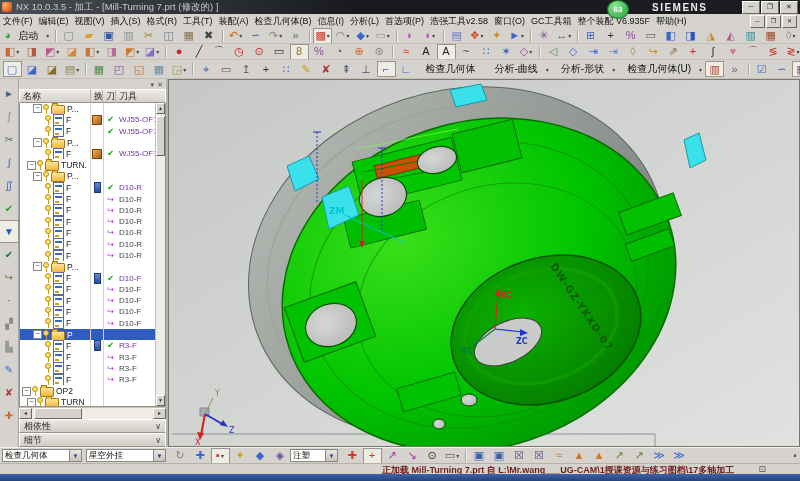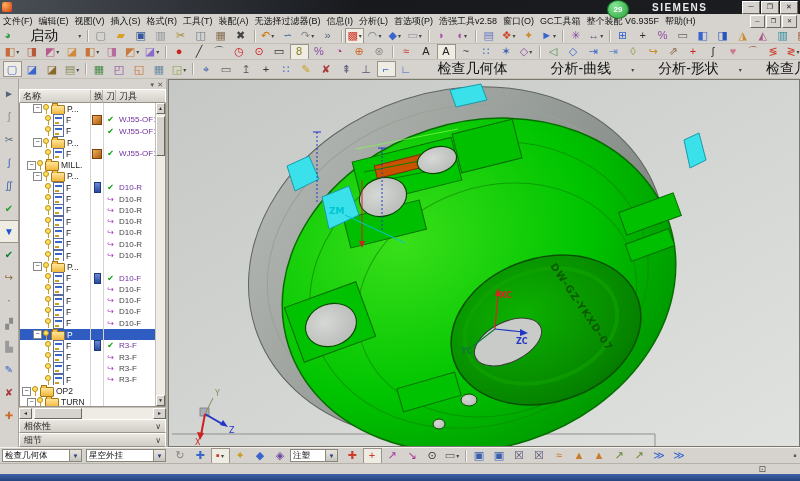--- a/index.html
+++ b/index.html
@@ -33,21 +33,21 @@
   
   .tbrow{position:absolute;left:0;width:800px;background:#d6d3ce;border-bottom:1px solid #c3c0b8;
     display:flex;align-items:center;padding:0 2px;box-sizing:border-box;overflow:hidden;}
   #tb1{top:28px;height:16px;}
   #tb2{top:44px;height:16px;}
   #tb3{top:60px;height:19px;}
   .tbi{height:14px;min-width:15px;display:inline-flex;align-items:center;justify-content:center;
     padding:0 1px;margin:0 0.5px;border:1px solid transparent;flex:none;}
   .tbi.boxed{background:#efecE3;border:1px solid #99958c;}
   .tg{font-size:11px;line-height:1;}
-  .tt{font-size:14px;margin:0 19px;color:#111;white-space:nowrap;}
+  .tt{font-size:10px;margin:0 7px;color:#111;white-space:nowrap;}
   .dd{font-size:6px;color:#444;margin-left:1px;}
   .tbsep{width:1px;height:12px;background:#aaa79e;box-shadow:1px 0 0 #f4f2ec;margin:0 3px;flex:none;}
   
   #resourcebar{position:absolute;left:0;top:79px;width:19px;height:368px;background:#d6d3ce;
     border-right:1px solid #a8a49c;display:flex;flex-direction:column;align-items:center;
     padding-top:3px;box-sizing:border-box;}
   #resourcebar .tbi{width:16px;height:21px;margin:0;}
   #resourcebar .tg{font-size:10px;}
   
   #navigator{position:absolute;left:19px;top:79px;width:149px;height:368px;background:#d6d3ce;
@@ -134,39 +134,40 @@
     background:linear-gradient(#3f63a8,#24437e);}
   svg text{font-family:"DejaVu Sans","Liberation Sans",sans-serif;}
 </style>
 </head>
 <body>
 
 <div id="screen">
 
   <div id="titlebar">
     <span class="tlogo"></span>
+    <span class="ttext">NX 10.0.3.5 - 加工 - [Mill-Turning 7.prt (修改的) ]</span>
     <span class="winbtns">
       <span class="wb">─</span>
       <span class="wb">❐</span>
       <span class="wb">✕</span>
     </span>
   </div>
-  <span class="badge">29</span>
+  <span class="badge">63</span>
   <span class="brand">SIEMENS</span>
 
   <div id="menubar">
     <span style="display:flex">
         <span class="mi">文件(F)</span>
         <span class="mi">编辑(E)</span>
         <span class="mi">视图(V)</span>
         <span class="mi">插入(S)</span>
         <span class="mi">格式(R)</span>
         <span class="mi">工具(T)</span>
         <span class="mi">装配(A)</span>
-        <span class="mi">无选择过滤器(B)</span>
+        <span class="mi">检查几何体(B)</span>
         <span class="mi">信息(I)</span>
         <span class="mi">分析(L)</span>
         <span class="mi">首选项(P)</span>
         <span class="mi">浩强工具v2.58</span>
         <span class="mi">窗口(O)</span>
         <span class="mi">GC工具箱</span>
         <span class="mi">整个装配 V6.935F</span>
         <span class="mi">帮助(H)</span>
       </span>
     <span class="childbtns">
@@ -666,21 +667,21 @@
             </span>
             <span class="cpath check">✔</span>
             <span class="ctool tchk">WJ55-OF1</span>
           </div>
           <div class="trow">
             <span class="tname">
               <span class="tind" style="width: 7px;"></span>
               <span class="texp">−</span>
               <span class="tkey"></span>
               <span class="tfold"></span>
-              <span class="tlab">MILL.</span>
+              <span class="tlab">TURN.</span>
             </span>
             <span class="ctc"></span>
             <span class="cpath"></span>
             <span class="ctool"></span>
           </div>
           <div class="trow">
             <span class="tname">
               <span class="tind" style="width: 13px;"></span>
               <span class="texp">−</span>
               <span class="tkey"></span>
@@ -1152,17 +1153,18 @@
           <span class="tg" style="color: rgb(58, 102, 204);">≫</span>
         </span>
         <span class="tbi">
           <span class="tg" style="color: rgb(58, 102, 204);">≫</span>
         </span>
       </span>
     <span class="enddot">·</span>
   </div>
 
   <div id="statusbar">
+    <span class="stext">正加载 Mill-Turning 7.prt 自 L:\Mr.wang___UG-CAM\1授课资源与练习图档\17多轴加工</span>
     <span class="sicon">⊡</span>
   </div>
   <div id="bottomstrip"></div>
 
 </div>
 
 </body></html>

